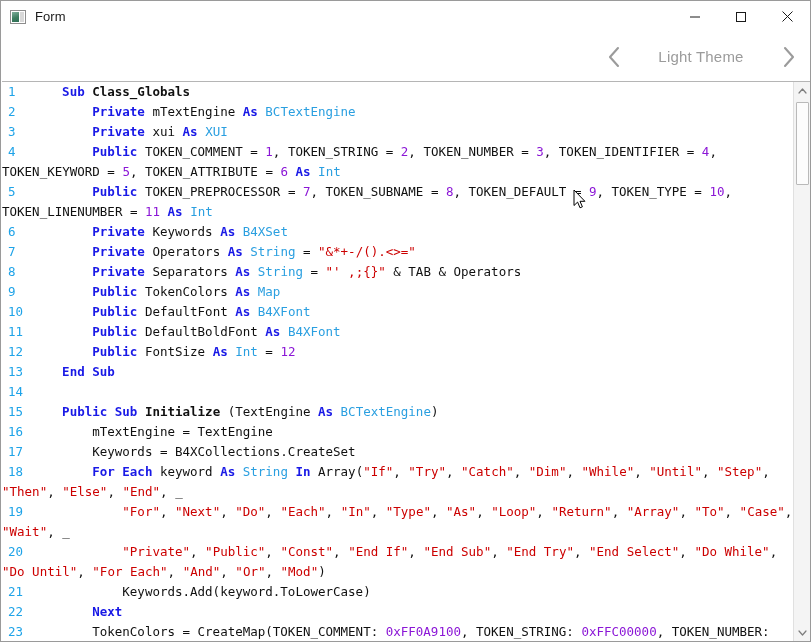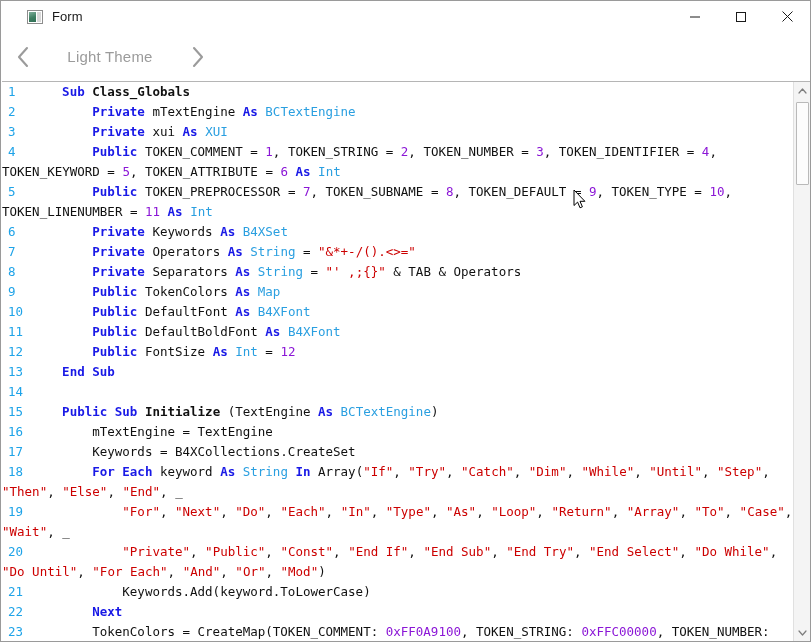--- a/index.html
+++ b/index.html
@@ -22,21 +22,20 @@
   }
 
   
   .titlebar {
     position: relative;
     height: 31px;
     background: #ffffff;
     display: flex;
     align-items: center;
     user-select: none;
-    padding-left: 17px;
   }
   .title-left {
     display: flex;
     align-items: center;
     padding-left: 9px;
     gap: 9px;
   }
   .app-icon {
     width: 16px;
     height: 14px;
@@ -83,21 +82,21 @@
     padding: 0;
     cursor: default;
   }
   .win-btn svg { display: block; }
 
   
   .theme-bar {
     height: 49px;
     display: flex;
     align-items: center;
-    justify-content: flex-start;
+    justify-content: flex-end;
     background: #ffffff;
   }
   .theme-inner {
     display: flex;
     align-items: center;
     gap: 0px;
   }
   .chevron {
     width: 44px;
     height: 34px;

